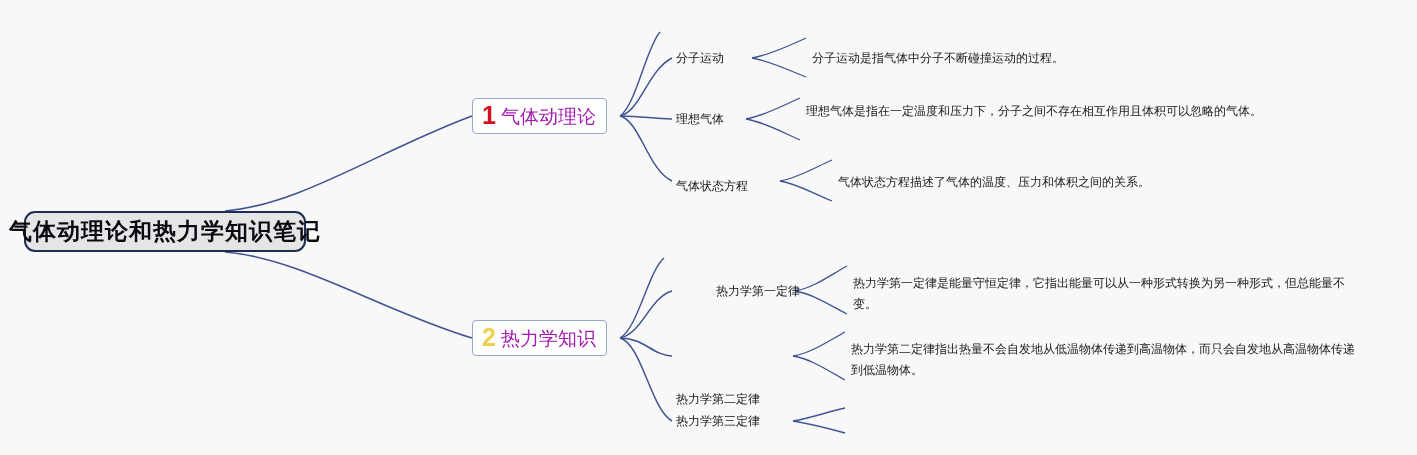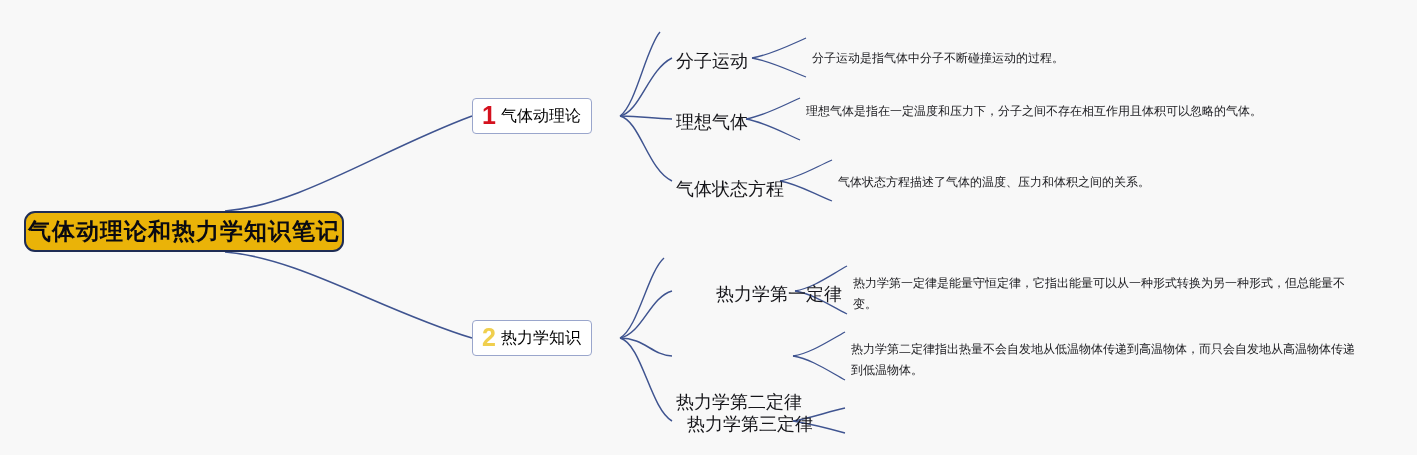--- a/index.html
+++ b/index.html
@@ -30,24 +30,24 @@
     width: 1417px;
     height: 455px;
     pointer-events: none;
   }
 
   
   .root-node {
     position: absolute;
     left: 24px;
     top: 211px;
-    width: 320px;
+    width: 282px;
     height: 41px;
     box-sizing: border-box;
-    background: #eab308;
+    background: #e5e5e5;
     border: 2px solid #1f2d55;
     border-radius: 11px;
     display: flex;
     align-items: center;
     justify-content: center;
   }
   .root-label {
     color: #0a0a12;
     font-size: 23px;
     font-weight: bold;
@@ -73,43 +73,43 @@
     font-size: 25px;
     font-weight: bold;
     line-height: 1;
     margin-right: 5px;
     position: relative;
     top: -1px;
   }
   .branch-num.red { color: #d4111e; }
   .branch-num.gold { color: #f0cf4e; }
   .branch-text {
-    font-size: 16px;
-    color: #000000;
+    font-size: 19px;
+    color: #a21caf;
     line-height: 1;
   }
 
   #branch-1 { left: 472px; top: 98px; }
   #branch-2 { left: 472px; top: 320px; }
 
   
   .leaf-label {
     position: absolute;
-    font-size: 18px;
+    font-size: 12px;
     color: #16161a;
     white-space: nowrap;
     line-height: 1;
   }
 
   #leaf-1-1 { left: 676px; top: 52px; }
   #leaf-1-2 { left: 676px; top: 113px; }
   #leaf-1-3 { left: 676px; top: 180px; }
   #leaf-2-1 { left: 676px; top: 285px; margin-left: 40px; }
   #leaf-2-2 { left: 676px; top: 350px; margin-top: 43px; }
-  #leaf-2-3 { left: 676px; top: 415px; margin-left: 11px; }
+  #leaf-2-3 { left: 676px; top: 415px; }
 
   
   .desc-text {
     position: absolute;
     font-size: 12px;
     color: #1a1a1e;
     line-height: 21px;
     text-align: left;
   }
 

